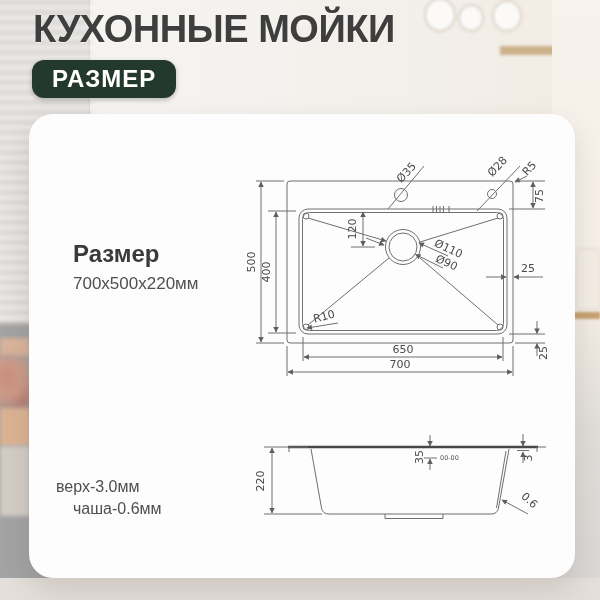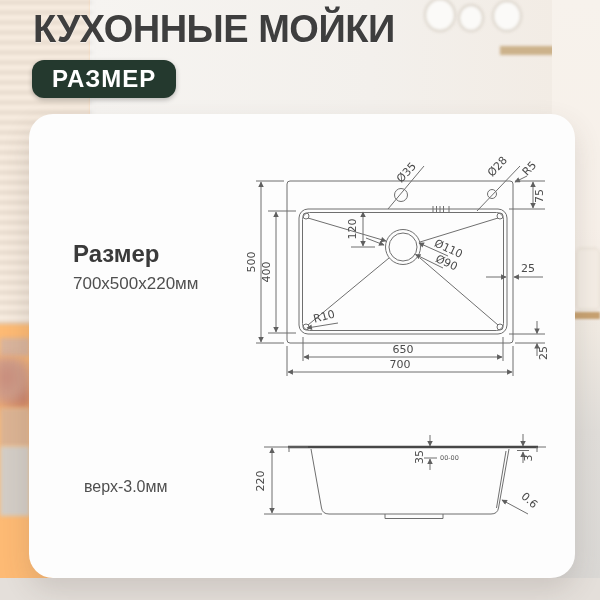--- a/index.html
+++ b/index.html
@@ -1,19 +1,19 @@
 <!DOCTYPE html>
 <html><head>
 <meta charset="utf-8">
 <style>
   html,body{margin:0;padding:0;background:#cfcdca;}
   .stage{
     position:relative;width:600px;height:600px;overflow:hidden;
     font-family:"Liberation Sans","DejaVu Sans",sans-serif;
-    background:#fdba74;
+    background:#a3a3a3;
   }
   .stage *{box-sizing:border-box;}
   
   .bg{position:absolute;pointer-events:none;}
   .bg-topstrip{left:90px;top:0;width:510px;height:118px;
     background:linear-gradient(90deg,#f6f4f1 0%,#f3f0ec 55%,#f2ebe3 100%);}
   .bg-blinds{left:-8px;top:-6px;width:100px;height:330px;opacity:.85;filter:blur(2px);
     background:repeating-linear-gradient(180deg,#f8f7f5 0px,#f8f7f5 7px,#d9d5d1 7px,#d9d5d1 10px);}
   .bg-shelfwood{left:500px;top:46px;width:100px;height:9px;background:#ccb28b;filter:blur(1.5px);}
   .plate{position:absolute;border-radius:50%;background:#fbfaf8;border:2px solid #d9d2c8;filter:blur(1.5px);}
@@ -47,21 +47,21 @@
   .card{
     position:absolute;left:29px;top:114px;width:546px;height:464px;z-index:1;
     background:#fdfdfd;border-radius:24px;
     box-shadow:0 12px 28px rgba(80,70,60,.16);
   }
   .sec-title{position:absolute;font-size:24px;font-weight:bold;color:#3a3a3a;z-index:2;}
   .sec-text{position:absolute;font-size:17px;color:#4f4f4f;z-index:2;}
   .size-title{left:73px;top:240px;}
   .size-value{left:73px;top:274px;}
   .thick-title{left:73px;top:446px;}
-  .thick-top{left:84px;top:478px;font-size:16px;}
+  .thick-top{left:56px;top:478px;font-size:16px;}
   .thick-bowl{left:73px;top:500px;font-size:16px;}
   
   svg.draw{position:absolute;left:0;top:0;z-index:2;pointer-events:none;}
   svg.draw .ln{stroke:#6f6f6f;stroke-width:1;fill:none;}
   svg.draw .thick{stroke:#474747;stroke-width:2.4;fill:none;}
   svg.draw text{font-family:"DejaVu Sans","Liberation Sans",sans-serif;font-size:11px;fill:#4a4a4a;}
   svg.draw text.sm{font-size:6.5px;fill:#5a5a5a;}
 </style>
 </head>
 <body>
@@ -84,20 +84,21 @@
   <div class="bg bg-bottom"></div>
 
   <div class="title">КУХОННЫЕ МОЙКИ</div>
   <div class="badge">РАЗМЕР</div>
 
   <div class="card"></div>
 
   <div class="sec-title size-title">Размер</div>
   <div class="sec-text  size-value">700x500x220мм</div>
   <div class="sec-text  thick-top">верх-3.0мм</div>
+  <div class="sec-text  thick-bowl">чаша-0.6мм</div>
 
   <svg class="draw" width="600" height="600" viewBox="0 0 600 600">
     <defs>
       <marker id="arr" viewBox="0 0 10 10" refX="9" refY="5" markerWidth="8" markerHeight="5.5" orient="auto-start-reverse">
         <path d="M0,0 L10,5 L0,10 z" fill="#5f5f5f"></path>
       </marker>
     </defs>
 
     <g>
       <rect class="ln" x="287" y="181" width="226" height="162" rx="3"></rect>

